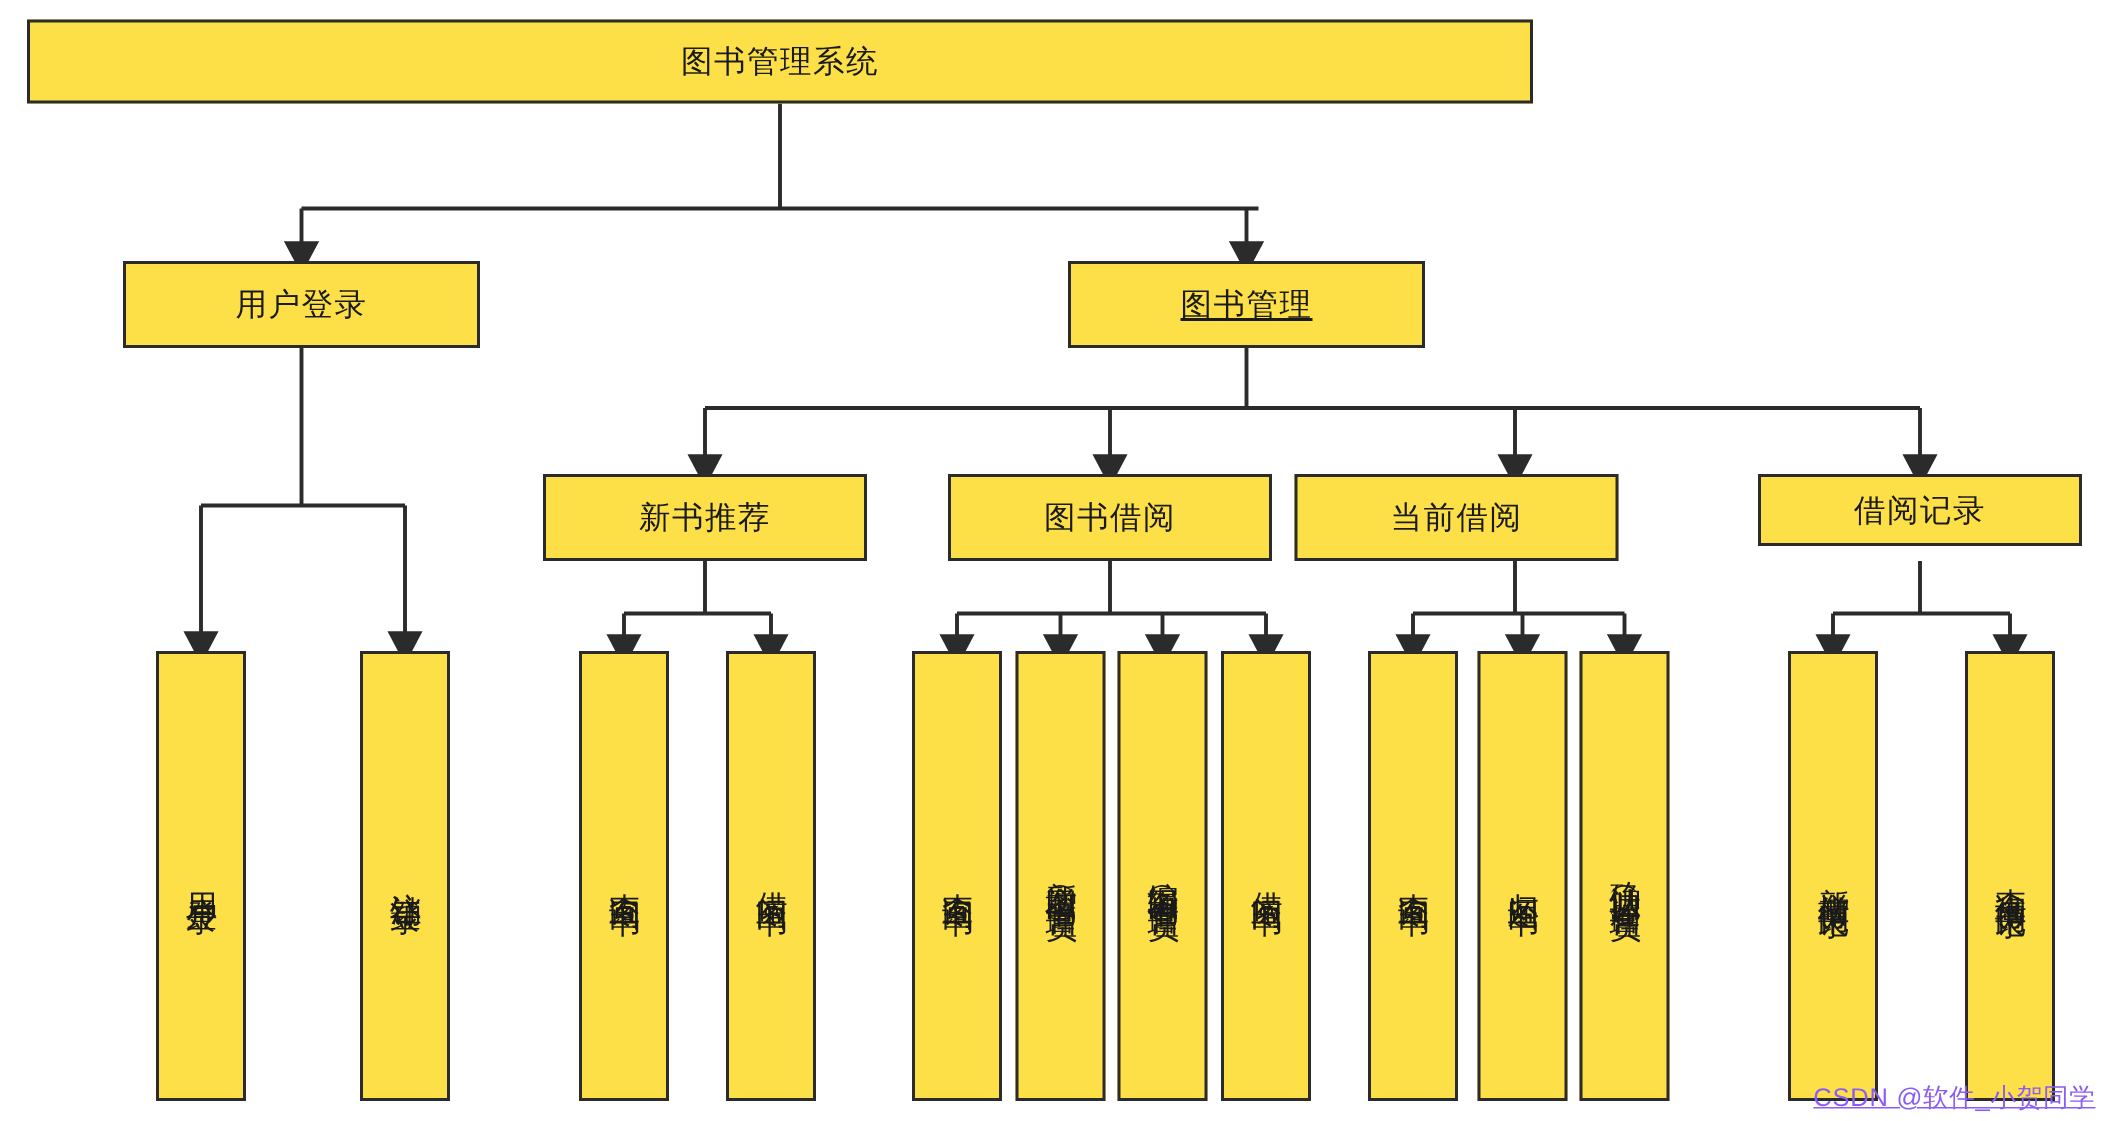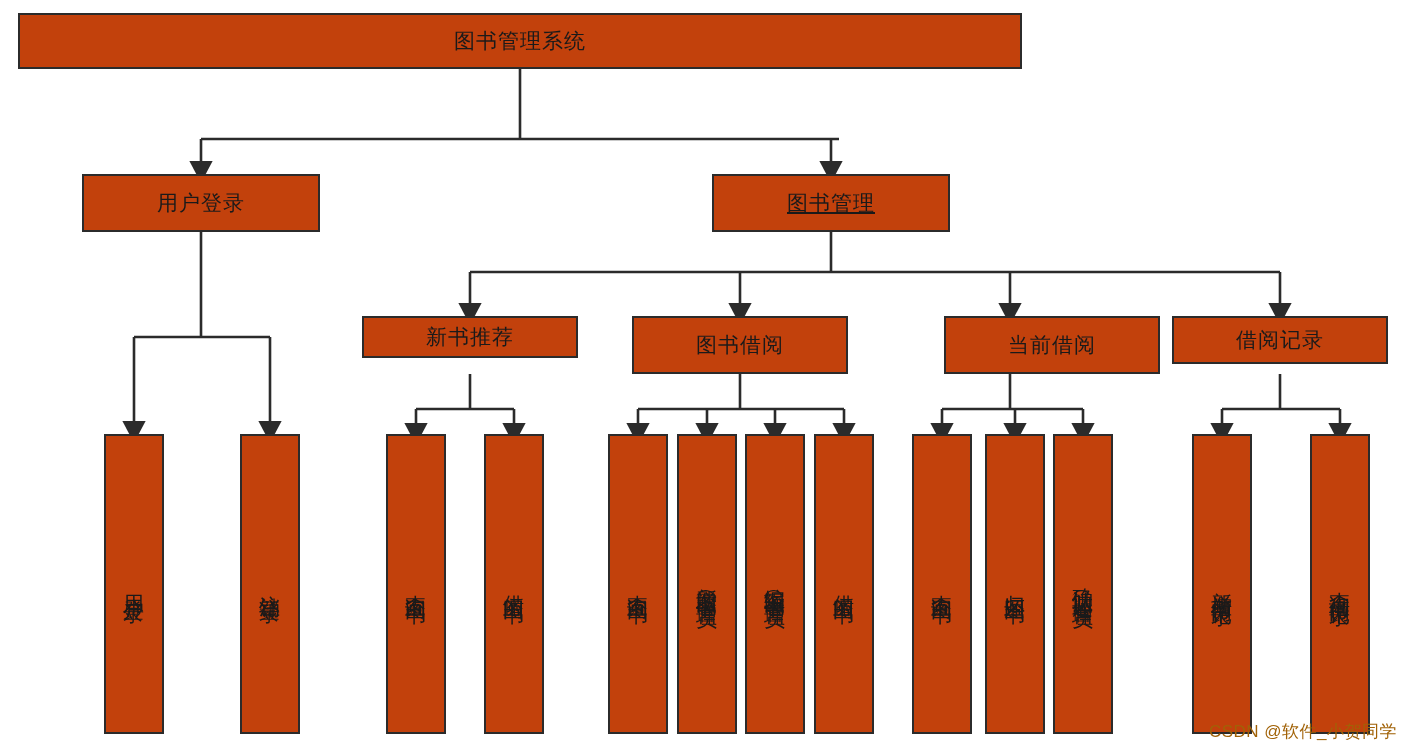--- a/index.html
+++ b/index.html
@@ -25,21 +25,21 @@
     position: absolute;
     left: 0;
     top: 0;
     width: 1405px;
     height: 747px;
     pointer-events: none;
   }
   .node {
     position: absolute;
     box-sizing: border-box;
-    background: #c2410c;
+    background: #fde047;
     border: 2px solid #2b2b2b;
     display: flex;
     align-items: center;
     justify-content: center;
     color: #1a1a1a;
   }
   .node.horizontal {
     font-size: 21px;
     letter-spacing: 1px;
   }
@@ -55,23 +55,24 @@
   .node.vertical .vtext {
     writing-mode: vertical-rl;
     text-orientation: upright;
     white-space: nowrap;
   }
   .watermark {
     position: absolute;
     right: 8px;
     bottom: 4px;
     font-size: 17px;
-    color: #a16207;
+    color: #8b5cf6;
     white-space: nowrap;
     letter-spacing: 0.5px;
+    text-decoration: underline;
   }
 </style>
 </head>
 <body>
 
 <div id="diagram-root">
 
   <svg class="edge-layer" viewBox="0 0 1405 747" width="1405" height="747" xmlns="http://www.w3.org/2000/svg">
     <defs>
       <marker id="arrowhead" markerWidth="9" markerHeight="9" refX="1.2" refY="4.5" orient="auto" markerUnits="strokeWidth">
@@ -127,27 +128,27 @@
     <span>图书管理系统</span>
   </div>
 
   <div class="node horizontal" style="left:82px; top:174px; width:238px; height:58px;">
     <span>用户登录</span>
   </div>
   <div class="node horizontal" style="left:712px; top:174px; width:238px; height:58px;text-decoration:underline;">
     <span>图书管理</span>
   </div>
 
-  <div class="node horizontal" style="left:362px; top:316px; width:216px; height:42px;">
+  <div class="node horizontal" style="left:362px; top:316px; width:216px; height:58px;">
     <span>新书推荐</span>
   </div>
   <div class="node horizontal" style="left:632px; top:316px; width:216px; height:58px;">
     <span>图书借阅</span>
   </div>
-  <div class="node horizontal" style="left:944px; top:316px; width:216px; height:58px;">
+  <div class="node horizontal" style="left:863px; top:316px; width:216px; height:58px;">
     <span>当前借阅</span>
   </div>
   <div class="node horizontal" style="left:1172px; top:316px; width:216px; height:48px;">
     <span>借阅记录</span>
   </div>
 
   <div class="node vertical" style="left:104px; top:434px; width:60px; height:300px;">
     <span class="vtext">用户登录</span>
   </div>
   <div class="node vertical" style="left:240px; top:434px; width:60px; height:300px;">

